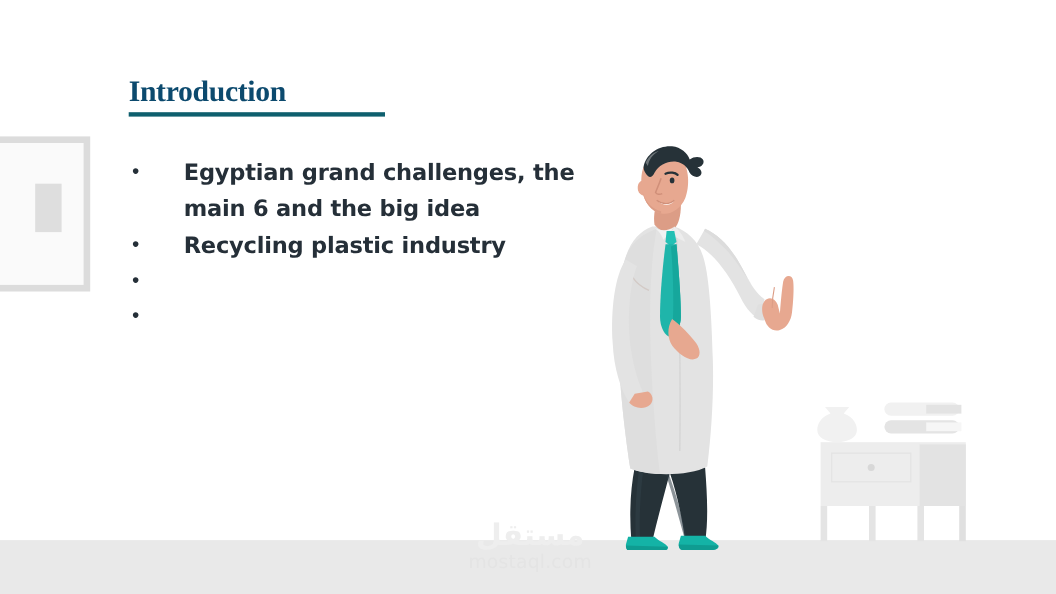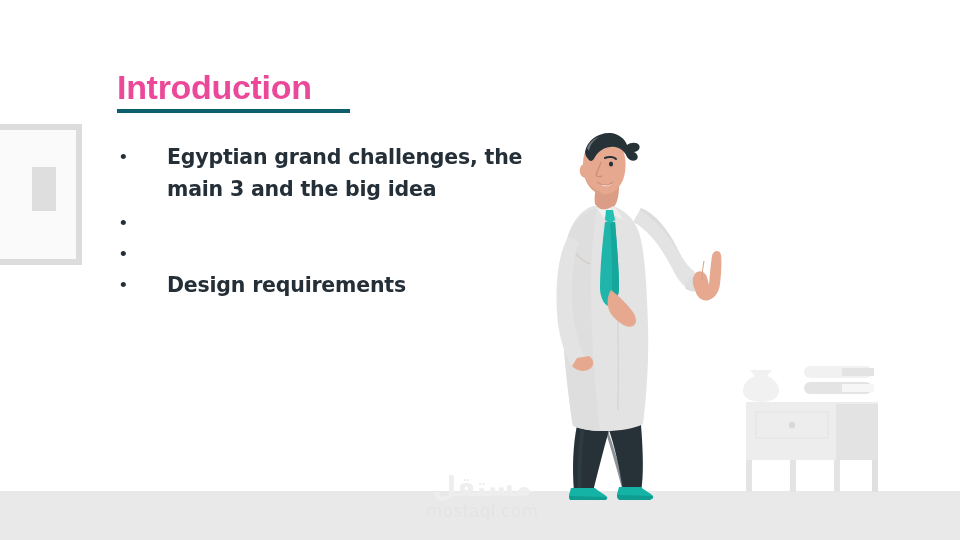--- a/index.html
+++ b/index.html
@@ -54,25 +54,25 @@
     background: #dedede;
   }
 
   
   .title-block {
     position: absolute;
     left: 117px;
     top: 70px;
   }
   .title-text {
-    font-family: Liberation Sans, sans-serif;
-    font-size: 34px;
+    font-family: Liberation Serif, serif;
+    font-size: 27px;
     font-weight: 700;
     letter-spacing: -0.3px;
-    color: #ec4899;
+    color: #0c4a6e;
     line-height: 1;
     white-space: nowrap;
   }
   .title-rule {
     margin-top: 5px;
     width: 233px;
     height: 4px;
     background: #0e5f6e;
   }
 
@@ -165,31 +165,31 @@
   </div>
 
   <div class="title-block">
     <div class="title-text">Introduction</div>
     <div class="title-rule"></div>
   </div>
 
   <div class="bullets">
     <div class="bullet-row">
       <span class="bullet-dot">•</span>
-      <span class="bullet-label">Egyptian grand challenges, the main 3 and the big idea</span>
+      <span class="bullet-label">Egyptian grand challenges, the main 6 and the big idea</span>
     </div>
     <div class="bullet-row">
       <span class="bullet-dot">•</span>
+      <span class="bullet-label">Recycling plastic industry</span>
     </div>
     <div class="bullet-row">
       <span class="bullet-dot">•</span>
     </div>
     <div class="bullet-row">
       <span class="bullet-dot">•</span>
-      <span class="bullet-label">Design requirements</span>
     </div>
   </div>
 
   <div class="table-scene">
     <svg width="180" height="140" viewBox="0 0 180 140" xmlns="http://www.w3.org/2000/svg">
 
       <g>
         <path d="M20 12 h22 l-5 6 c9 3 12 10 12 15 c0 7 -8 11 -18 11 c-10 0 -18 -4 -18 -11 c0 -5 3 -12 12 -15 z" fill="#f1f1f1"></path>
       </g>
 

